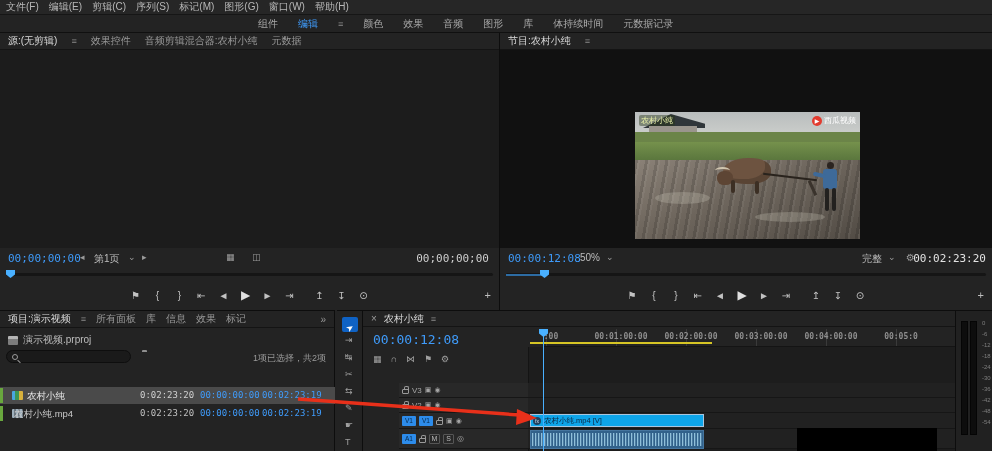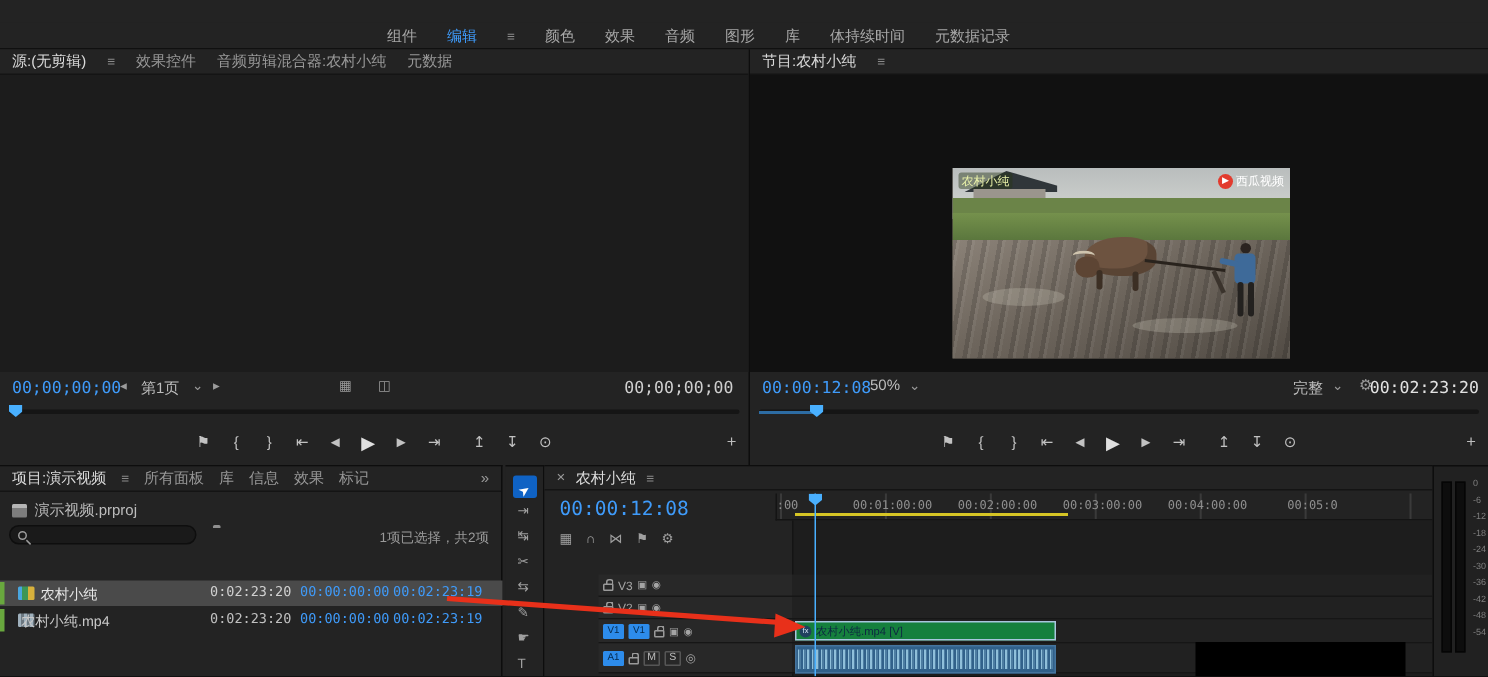--- a/index.html
+++ b/index.html
@@ -83,20 +83,30 @@
 
   .ph-head { position:absolute; width:9px; height:8px; background:#49b0ff; clip-path:polygon(0 0,100% 0,100% 55%,50% 100%,0 55%); }
   .meter-bar { position:absolute; width:7px; top:10px; bottom:16px; background:#0d0d0d; border:1px solid #050505; }
   .tick { position:absolute; left:26px; font-size:6px; color:#7f7f7f; }
 </style>
 </head>
 <body>
 
 <div id="screen">
 
+  <div class="r menubar">
+    <span>文件(F)</span>
+    <span>编辑(E)</span>
+    <span>剪辑(C)</span>
+    <span>序列(S)</span>
+    <span>标记(M)</span>
+    <span>图形(G)</span>
+    <span>窗口(W)</span>
+    <span>帮助(H)</span>
+  </div>
 
   <div class="r wsbar">
     <span>组件</span>
     <span class="ws-active">编辑</span>
     <span class="hamb">≡</span>
     <span>颜色</span>
     <span>效果</span>
     <span>音频</span>
     <span>图形</span>
     <span>库</span>
@@ -273,21 +283,21 @@
 
     <span class="r mono blue tx" style="left:10px;top:21px;font-size:13px;">00:00:12:08</span>
     <div class="r" style="left:10px;top:43px;display:flex;gap:9px;font-size:9px;color:#9f9f9f;">
       <span>▦</span>
       <span>∩</span>
       <span>⋈</span>
       <span>⚑</span>
       <span>⚙</span>
     </div>
 
-    <div class="r" style="left:154px;right:0;top:18px;height:18px;border-left:1px solid #141414;border-bottom:1px solid #141414;background:repeating-linear-gradient(90deg,#3a3a3a 0 1px,rgba(0,0,0,0) 1px 70px);background-position:2px 0;">
+    <div class="r" style="left:180px;right:0;top:18px;height:18px;border-left:1px solid #141414;border-bottom:1px solid #141414;background:repeating-linear-gradient(90deg,#3a3a3a 0 1px,rgba(0,0,0,0) 1px 70px);background-position:2px 0;font-weight:bold;">
       <span class="r mono tx" style="left:7px;top:3px;font-size:8px;color:#8e8e8e;transform:translateX(-50%);">:00</span>
       <span class="r mono tx" style="left:77px;top:3px;font-size:8px;color:#8e8e8e;transform:translateX(-50%);">00:01:00:00</span>
       <span class="r mono tx" style="left:147px;top:3px;font-size:8px;color:#8e8e8e;transform:translateX(-50%);">00:02:00:00</span>
       <span class="r mono tx" style="left:217px;top:3px;font-size:8px;color:#8e8e8e;transform:translateX(-50%);">00:03:00:00</span>
       <span class="r mono tx" style="left:287px;top:3px;font-size:8px;color:#8e8e8e;transform:translateX(-50%);">00:04:00:00</span>
       <span class="r mono tx" style="left:357px;top:3px;font-size:8px;color:#8e8e8e;transform:translateX(-50%);">00:05:0</span>
     </div>
 
     <div class="r" style="left:167px;top:31px;width:182px;height:2px;background:#d6c525;"></div>
 
@@ -318,21 +328,21 @@
       <span class="ms">M</span>
       <span class="ms">S</span>
       <span style="font-size:8px;">◎</span>
     </div>
 
     <div class="lane" style="top:72px;height:15px;"></div>
     <div class="lane" style="top:87px;height:15px;"></div>
     <div class="lane" style="top:102px;height:16px;"></div>
     <div class="lane" style="top:118px;height:20px;"></div>
 
-    <div class="r" style="left:167px;top:103px;width:174px;height:13px;background:#15803d;border:1px solid #a8c6de;overflow:hidden;">
+    <div class="r" style="left:167px;top:103px;width:174px;height:13px;background:#0ea5e9;border:1px solid #a8c6de;overflow:hidden;">
       <span style="position:absolute;left:2px;top:2px;width:8px;height:8px;border-radius:50%;background:#20415f;color:#cfe2f2;font-size:5px;line-height:8px;text-align:center;">fx</span>
       <span class="tx" style="position:absolute;left:13px;top:1px;font-size:7.5px;color:#0d2742;">农村小纯.mp4 [V]</span>
     </div>
     <div class="r" style="left:167px;top:119px;width:174px;height:19px;background:#31618a;border:1px solid #45759e;">
       <div class="wave"></div>
     </div>
 
     <div class="r" style="left:180px;top:18px;bottom:0;width:1px;background:#49b0ff;z-index:20;"></div>
     <div class="ph-head" style="left:176px;top:18px;z-index:21;"></div>
   </div>

